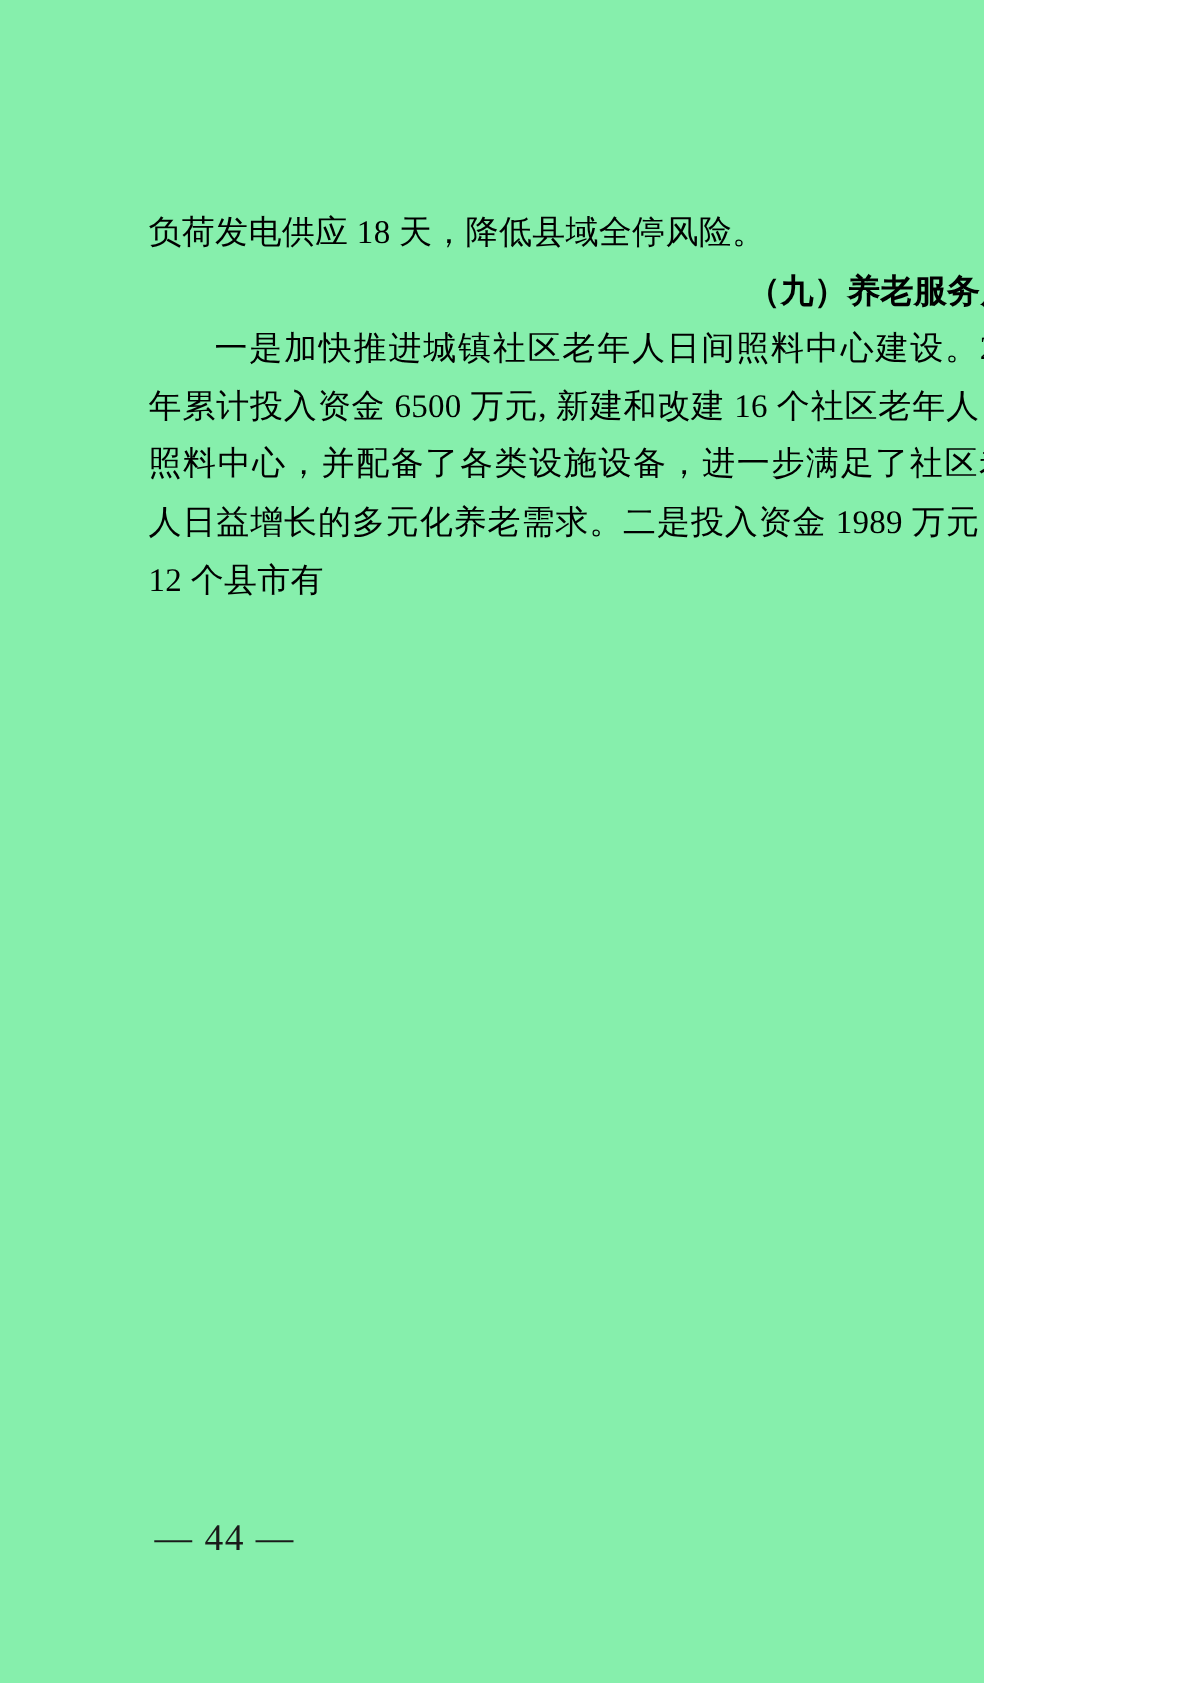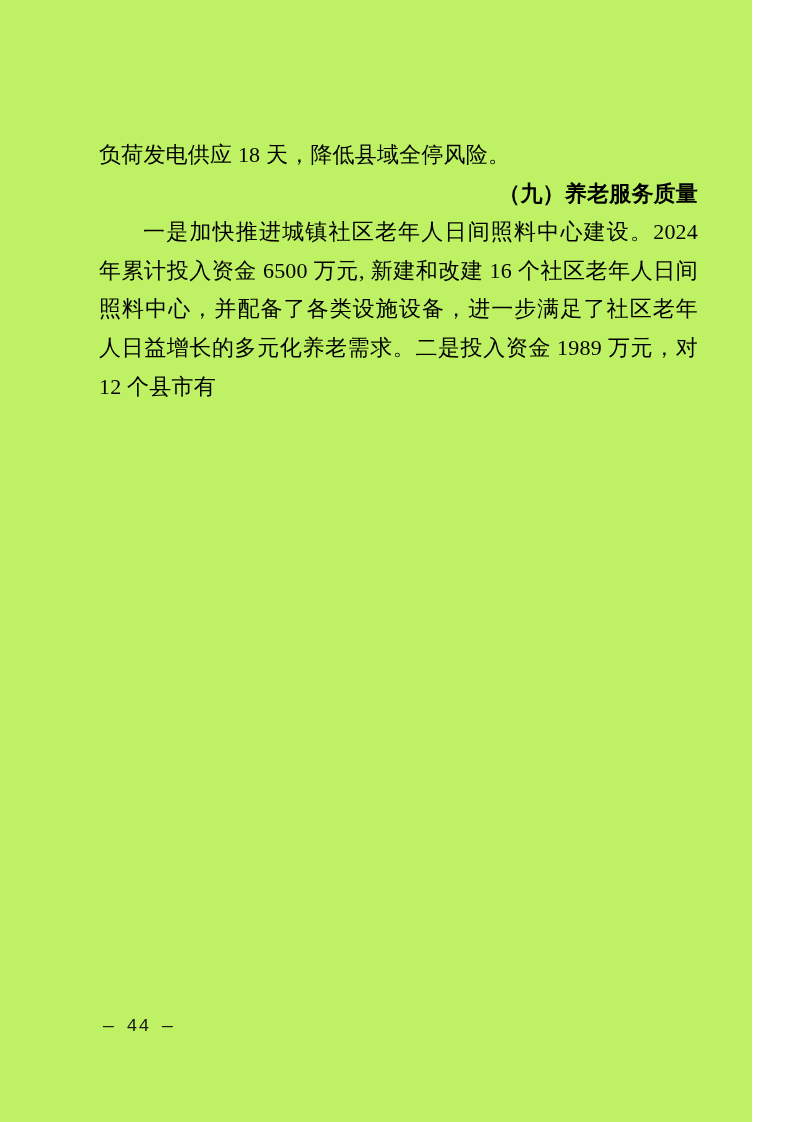--- a/index.html
+++ b/index.html
@@ -2,23 +2,23 @@
 <html><head>
 <meta charset="utf-8">
 <style>
   html, body {
     margin: 0;
     padding: 0;
     background: #ffffff;
   }
   .page {
     position: relative;
-    width: 752px;
+    width: 656px;
     height: 1122px;
-    background: #bef264;
+    background: #86efac;
     overflow: hidden;
     color: #000000;
     font-family: "Liberation Serif", "DejaVu Serif", serif;
   }
   .content {
     position: absolute;
     left: 99px;
     top: 136px;
     width: 599px;
     font-size: 22px;
@@ -42,24 +42,24 @@
   .content h2,
   .content h3 {
     font-family: "Liberation Sans", "DejaVu Sans", sans-serif;
     font-weight: bold;
     text-align: right;
   }
   .page-footer {
     position: absolute;
     left: 103px;
     top: 1014px;
-    font-size: 18px;
+    font-size: 25px;
     line-height: 24px;
     color: #1a1a1a;
-    font-family: Liberation Mono, monospace;
+    font-family: Liberation Serif, serif;
     letter-spacing: 1px;
   }
 </style>
 </head>
 <body>
 
 <div class="page">
   <div class="content">
 
     <p class="continuation">负荷发电供应 18 天，降低县域全停风险。</p>

